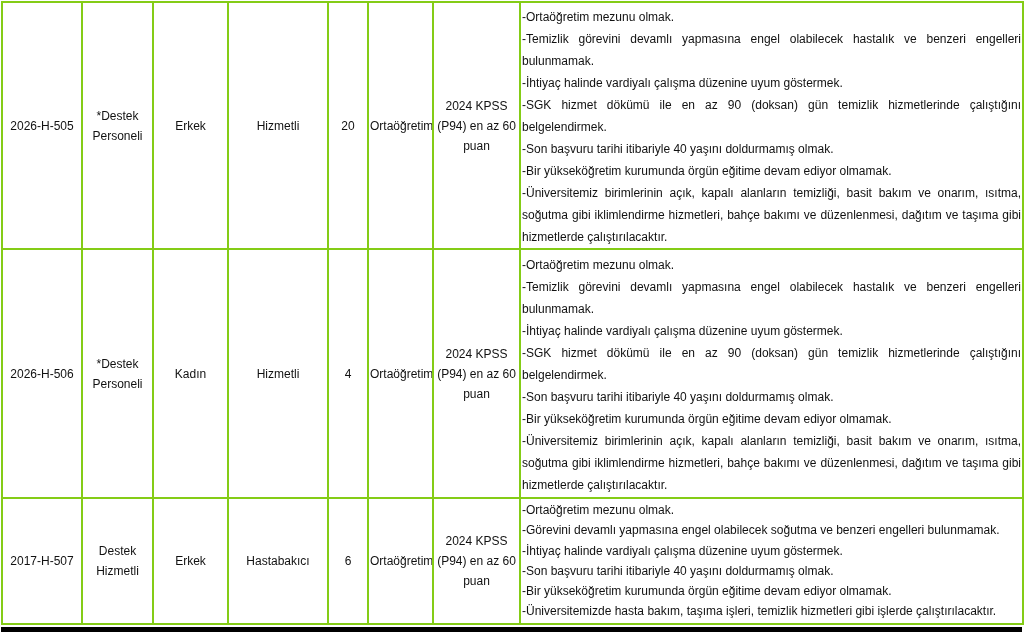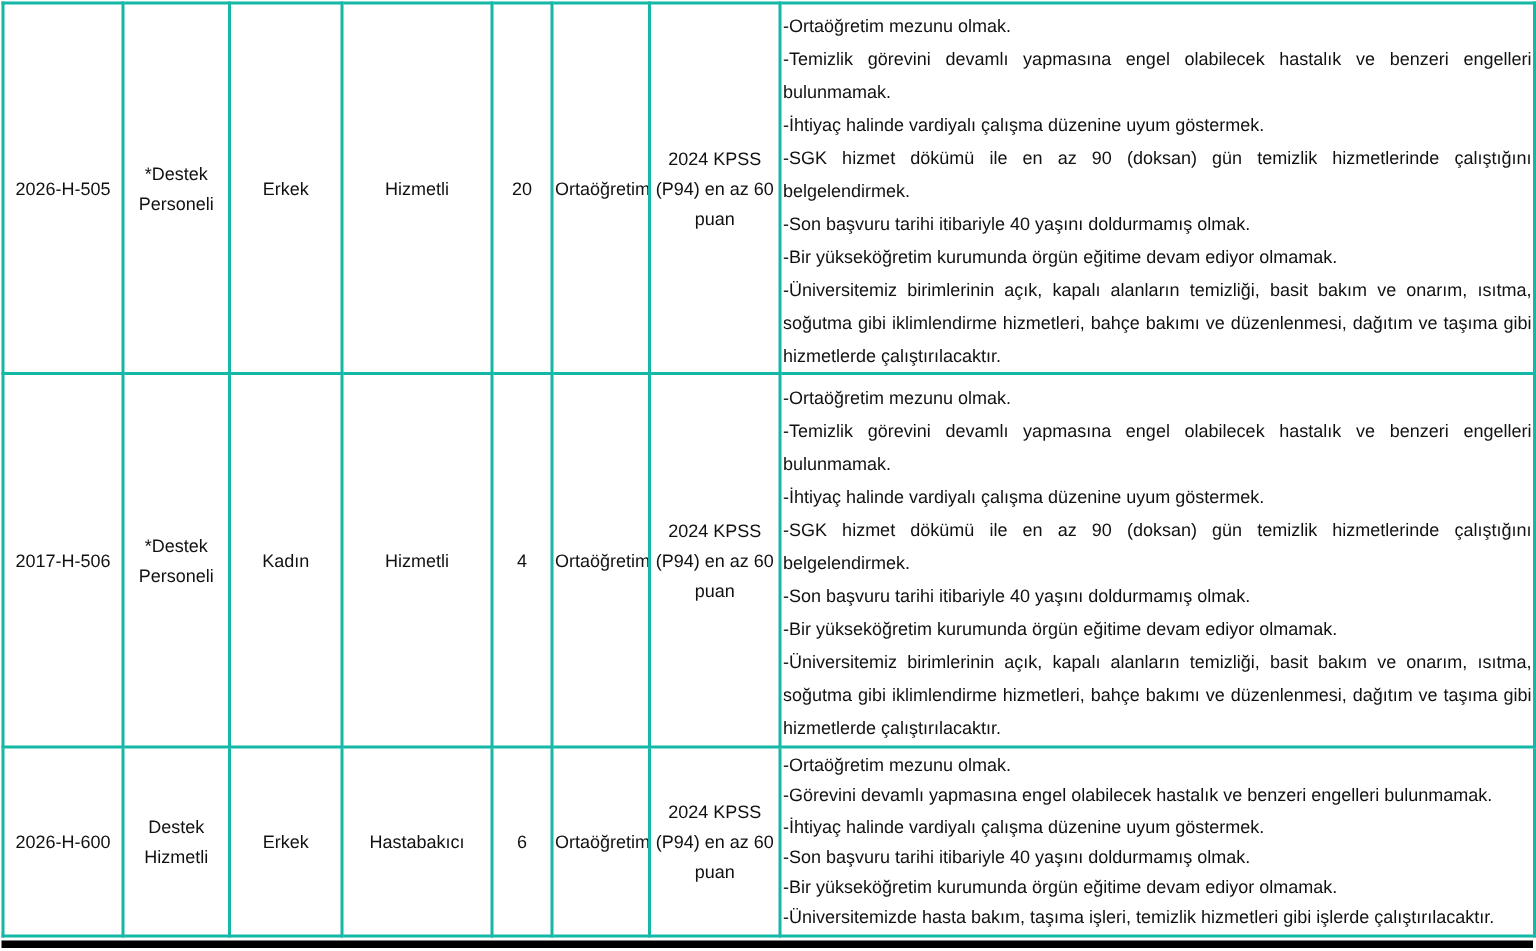--- a/index.html
+++ b/index.html
@@ -12,21 +12,21 @@
     color: #111111;
     padding: 1px 0 0 1px;
     overflow: hidden;
   }
   table.jobs {
     border-collapse: collapse;
     table-layout: fixed;
     width: 1021px;
   }
   table.jobs td {
-    border: 2px solid #14b8a6;
+    border: 2px solid #84cc16;
     vertical-align: middle;
     text-align: center;
     font-size: 12px;
     line-height: 20px;
     padding: 0 1px;
     overflow: hidden;
   }
   tr.row-h247 { height: 247px; }
   tr.row-h249 { height: 249px; }
   tr.row-h126 { height: 126px; }
@@ -85,52 +85,52 @@
             <div class="req-item">-İhtiyaç halinde vardiyalı çalışma düzenine uyum göstermek.</div>
             <div class="req-item">-SGK hizmet dökümü ile en az 90 (doksan) gün temizlik hizmetlerinde çalıştığını belgelendirmek.</div>
             <div class="req-item">-Son başvuru tarihi itibariyle 40 yaşını doldurmamış olmak.</div>
             <div class="req-item">-Bir yükseköğretim kurumunda örgün eğitime devam ediyor olmamak.</div>
             <div class="req-item">-Üniversitemiz birimlerinin açık, kapalı alanların temizliği, basit bakım ve onarım, ısıtma, soğutma gibi iklimlendirme hizmetleri, bahçe bakımı ve düzenlenmesi, dağıtım ve taşıma gibi hizmetlerde çalıştırılacaktır.</div>
           </div>
         </td>
       </tr>
 
       <tr class="row-h249">
-        <td class="nowrap">2017-H-506</td>
+        <td class="nowrap">2026-H-506</td>
         <td>*Destek Personeli</td>
         <td class="nowrap">Kadın</td>
         <td class="nowrap">Hizmetli</td>
         <td class="nowrap">4</td>
         <td class="nowrap">Ortaöğretim</td>
         <td>2024 KPSS (P94) en az 60 puan</td>
         <td class="req-cell">
           <div class="req-wrap h-tall">
             <div class="req-item">-Ortaöğretim mezunu olmak.</div>
             <div class="req-item">-Temizlik görevini devamlı yapmasına engel olabilecek hastalık ve benzeri engelleri bulunmamak.</div>
             <div class="req-item">-İhtiyaç halinde vardiyalı çalışma düzenine uyum göstermek.</div>
             <div class="req-item">-SGK hizmet dökümü ile en az 90 (doksan) gün temizlik hizmetlerinde çalıştığını belgelendirmek.</div>
             <div class="req-item">-Son başvuru tarihi itibariyle 40 yaşını doldurmamış olmak.</div>
             <div class="req-item">-Bir yükseköğretim kurumunda örgün eğitime devam ediyor olmamak.</div>
             <div class="req-item">-Üniversitemiz birimlerinin açık, kapalı alanların temizliği, basit bakım ve onarım, ısıtma, soğutma gibi iklimlendirme hizmetleri, bahçe bakımı ve düzenlenmesi, dağıtım ve taşıma gibi hizmetlerde çalıştırılacaktır.</div>
           </div>
         </td>
       </tr>
 
       <tr class="row-h126">
-        <td class="nowrap">2026-H-600</td>
+        <td class="nowrap">2017-H-507</td>
         <td>Destek Hizmetli</td>
         <td class="nowrap">Erkek</td>
         <td class="nowrap">Hastabakıcı</td>
         <td class="nowrap">6</td>
         <td class="nowrap">Ortaöğretim</td>
         <td>2024 KPSS (P94) en az 60 puan</td>
         <td class="req-cell">
           <div class="req-wrap h-short">
             <div class="req-item">-Ortaöğretim mezunu olmak.</div>
-            <div class="req-item">-Görevini devamlı yapmasına engel olabilecek hastalık ve benzeri engelleri bulunmamak.</div>
+            <div class="req-item">-Görevini devamlı yapmasına engel olabilecek soğutma ve benzeri engelleri bulunmamak.</div>
             <div class="req-item">-İhtiyaç halinde vardiyalı çalışma düzenine uyum göstermek.</div>
             <div class="req-item">-Son başvuru tarihi itibariyle 40 yaşını doldurmamış olmak.</div>
             <div class="req-item">-Bir yükseköğretim kurumunda örgün eğitime devam ediyor olmamak.</div>
             <div class="req-item">-Üniversitemizde hasta bakım, taşıma işleri, temizlik hizmetleri gibi işlerde çalıştırılacaktır.</div>
           </div>
         </td>
       </tr>
 
     </tbody>
   </table>

